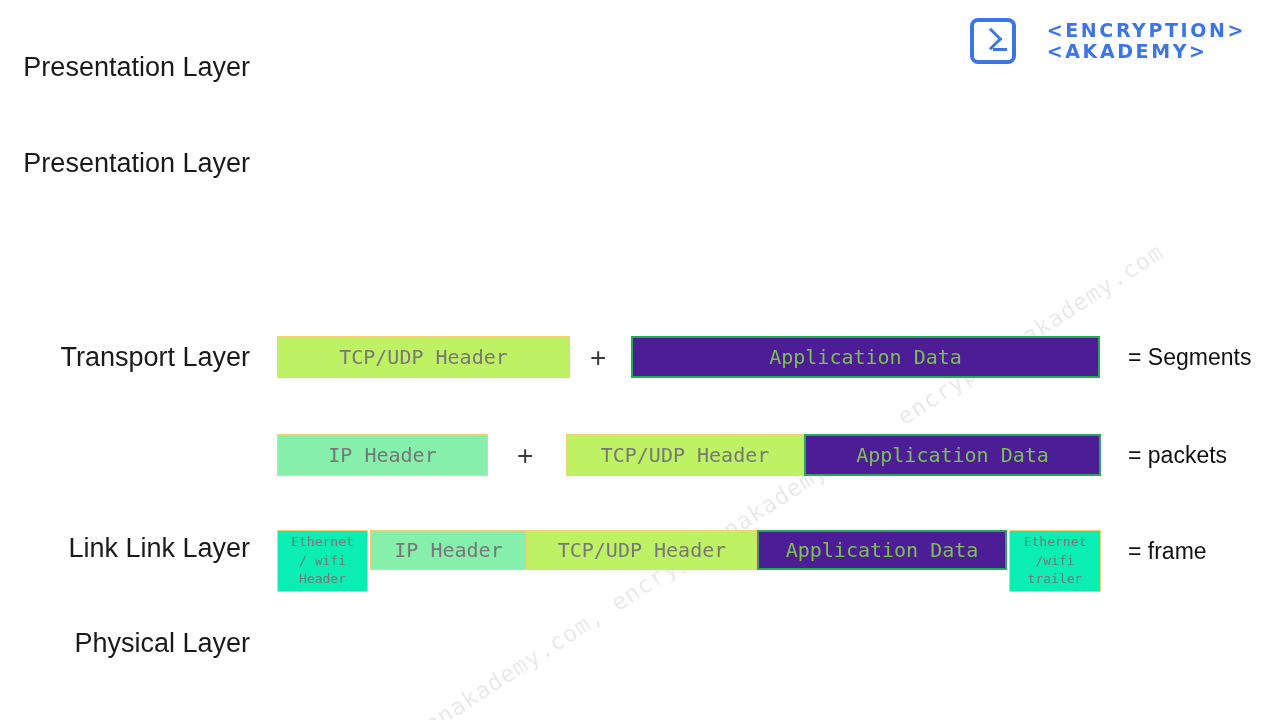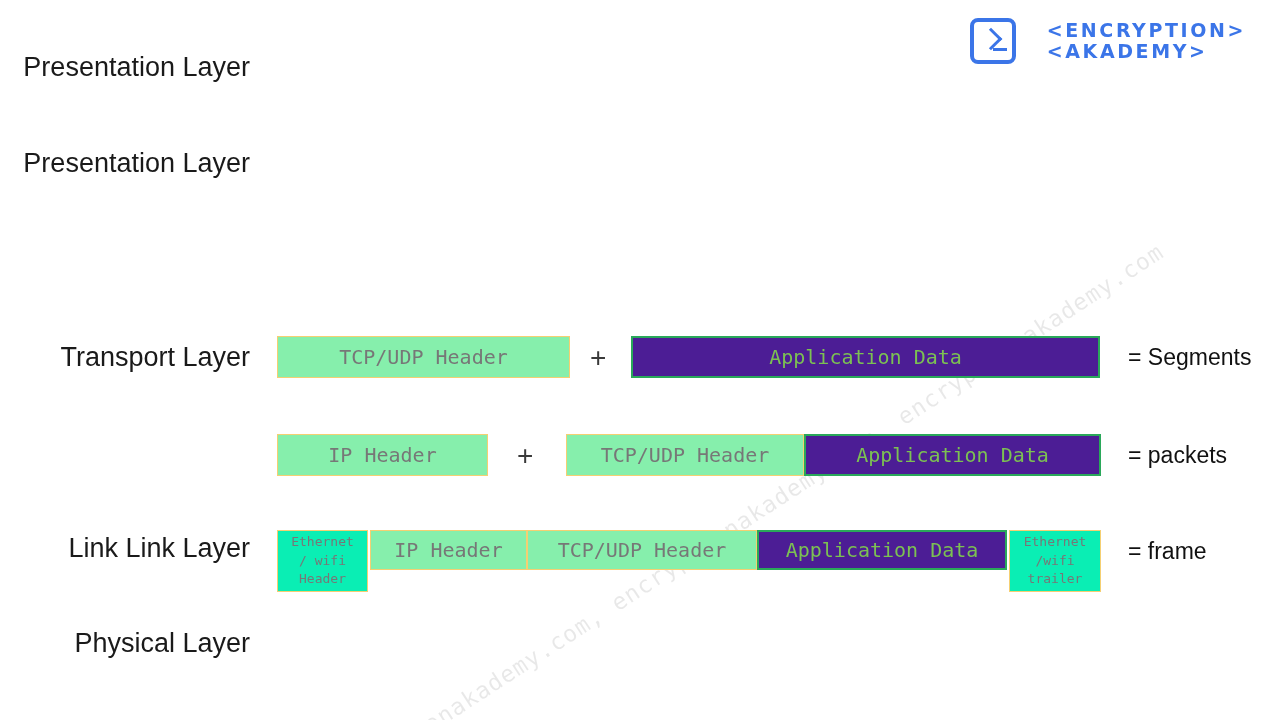--- a/index.html
+++ b/index.html
@@ -116,21 +116,21 @@
     font-size: 20px;
     line-height: 1.22;
     z-index: 3;
     white-space: pre-line;
   }
   .pdu.small {
     font-size: 13px;
     line-height: 1.45;
   }
 
-  .fill-yellow { background: #86efac; border: 1px solid #f5cf72; color: #777777; }
+  .fill-yellow { background: #bef264; border: 1px solid #f5cf72; color: #777777; }
   .fill-green  { background: #4c1d95; border: 2px solid #2aa85a; color: #7cc152; }
   .fill-pink   { background: #86efac; border: 1px solid #f5cf72; color: #777777; }
   .fill-teal   { background: #0aeeb4; border: 1px solid #f5cf72; color: #777777; }
 
   
   .plus {
     position: absolute;
     font-family: "Liberation Sans", sans-serif;
     font-size: 28px;
     color: #3a3a3a;

